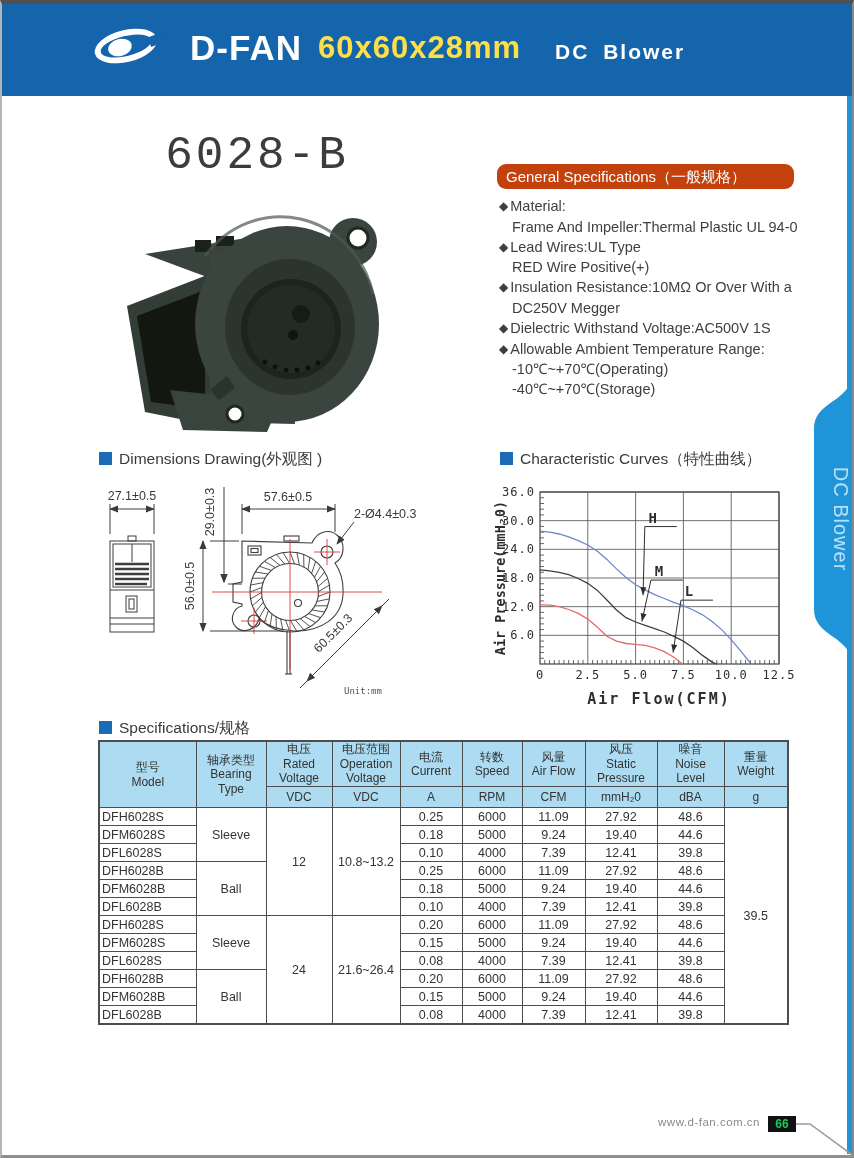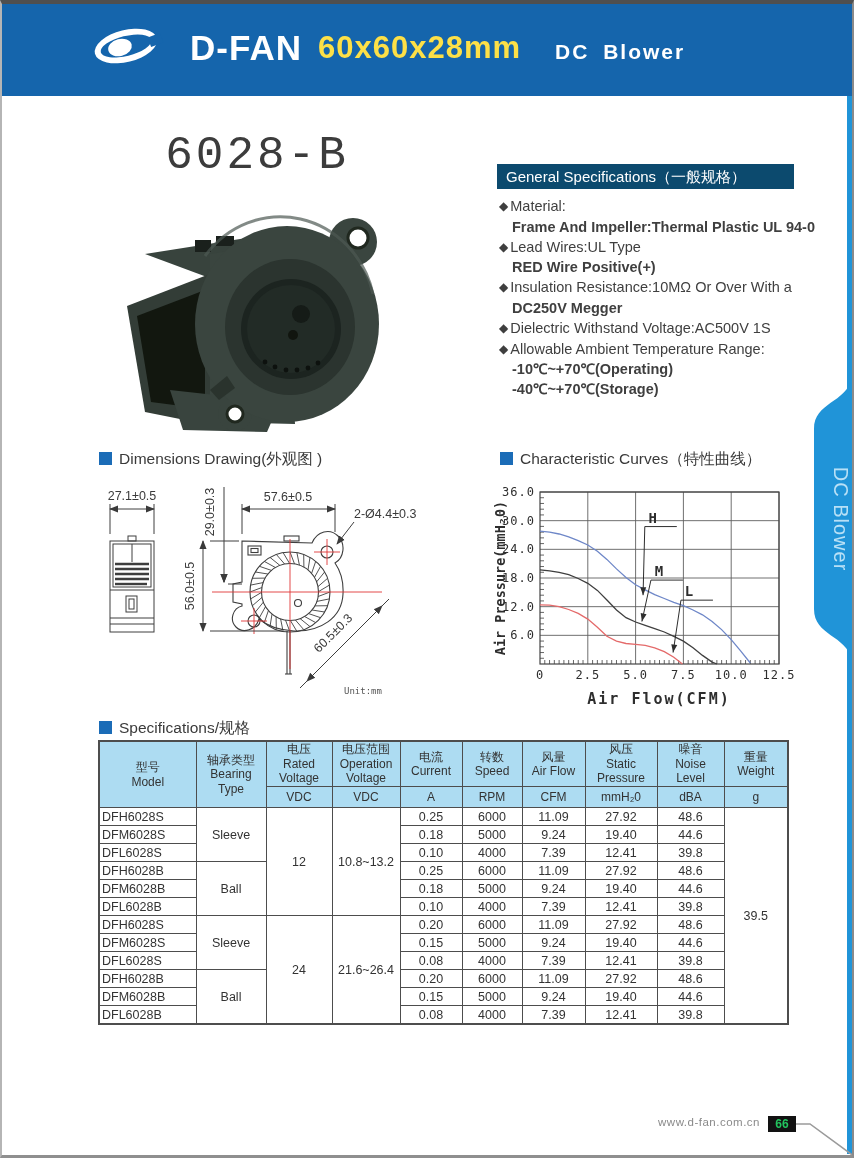--- a/index.html
+++ b/index.html
@@ -10,24 +10,24 @@
   .brand{position:absolute;left:152px;top:24px;color:#fff;font-size:35px;font-weight:bold;letter-spacing:1px;margin-left:36px;}
   .size-label{position:absolute;left:316px;top:26px;color:#fde047;font-size:31px;font-weight:bold;letter-spacing:1px;}
   .type-label{position:absolute;left:553px;top:36px;color:#fff;font-size:21px;font-weight:bold;letter-spacing:2px;word-spacing:6px;}
   .logo{position:absolute;left:92px;top:22px;width:70px;height:44px;}
   .logo .ring{position:absolute;left:0;top:4px;width:64px;height:32px;border:6px solid #fff;border-radius:50%;transform:rotate(-14deg);box-sizing:border-box;}
   .logo .blob{position:absolute;left:14px;top:13px;width:24px;height:17px;background:#fff;border-radius:50%;transform:rotate(-14deg);}
   .logo .notch{position:absolute;right:2px;top:9px;width:13px;height:10px;background:#1565ac;transform:rotate(-20deg);}
   
   .model-title{position:absolute;left:90px;top:126px;width:330px;text-align:center;font-size:46px;color:#3c3c3c;letter-spacing:3px;font-family:Liberation Mono, monospace;}
   
-  .gs-bar{position:absolute;left:495px;top:160px;width:297px;height:25px;background:#0c4a6e;color:#fff;font-size:15px;line-height:25px;padding-left:9px;box-sizing:border-box;}
+  .gs-bar{position:absolute;left:495px;top:160px;width:297px;height:25px;background:#c2410c;color:#fff;font-size:15px;line-height:25px;padding-left:9px;box-sizing:border-box;border-radius:9px;}
   .gs-list{position:absolute;left:497px;top:193px;width:330px;font-size:14.5px;color:#3f3f3f;}
   .gs-line{line-height:19.8px;white-space:nowrap;}
-  .gs-line.indent{padding-left:13px;font-weight:bold;}
+  .gs-line.indent{padding-left:13px;}
   .diamond{font-size:12px;margin-right:2px;position:relative;top:-1px;}
   
   .sec-head{position:absolute;font-size:15.5px;color:#3a3a3a;font-weight:normal;}
   .sec-head .sq{display:inline-block;width:13px;height:13px;background:#1b6cb7;margin-right:7px;position:relative;top:1px;}
   
   #tab-svg{position:absolute;left:806px;top:92px;width:48px;height:1062px;}
   
   #spec-table{position:absolute;left:96px;top:736px;border-collapse:collapse;table-layout:fixed;font-size:12.5px;color:#333;}
   #spec-table th,#spec-table td{border:1px solid #4d4d4d;padding:0 2px;font-weight:normal;}
   #spec-table{border:2px solid #4d4d4d;}

